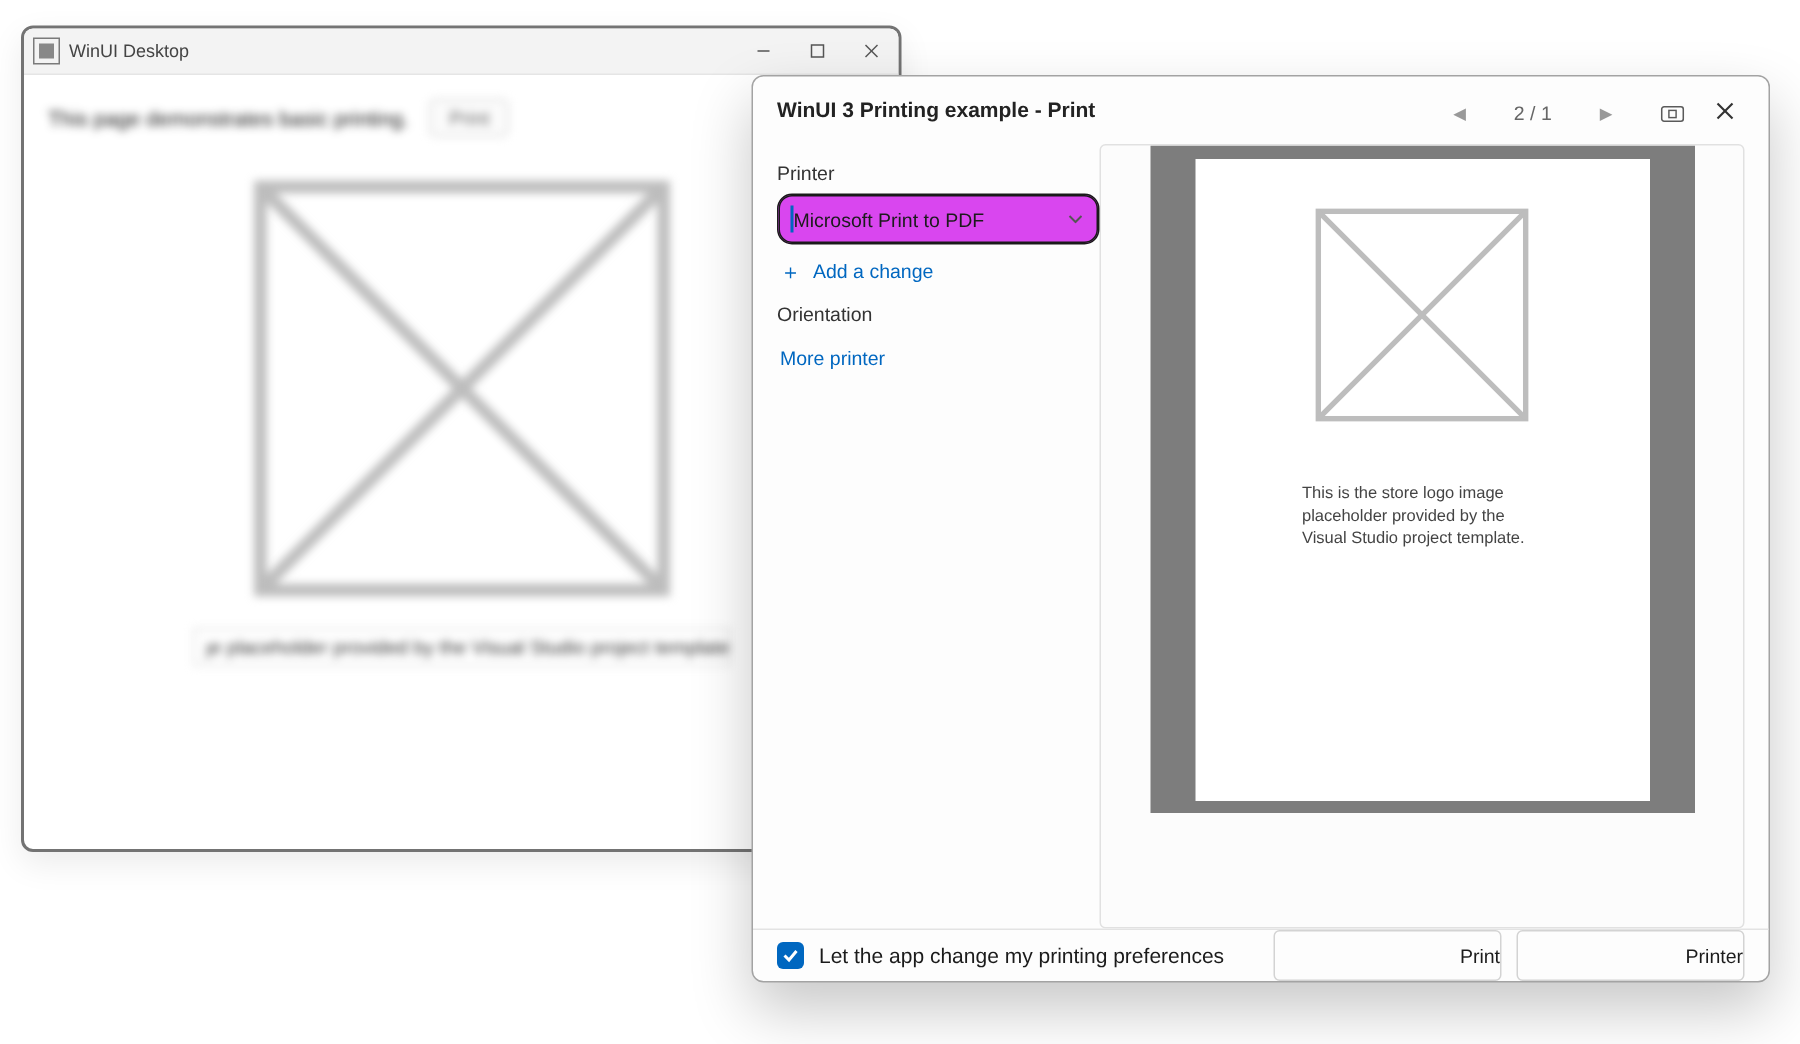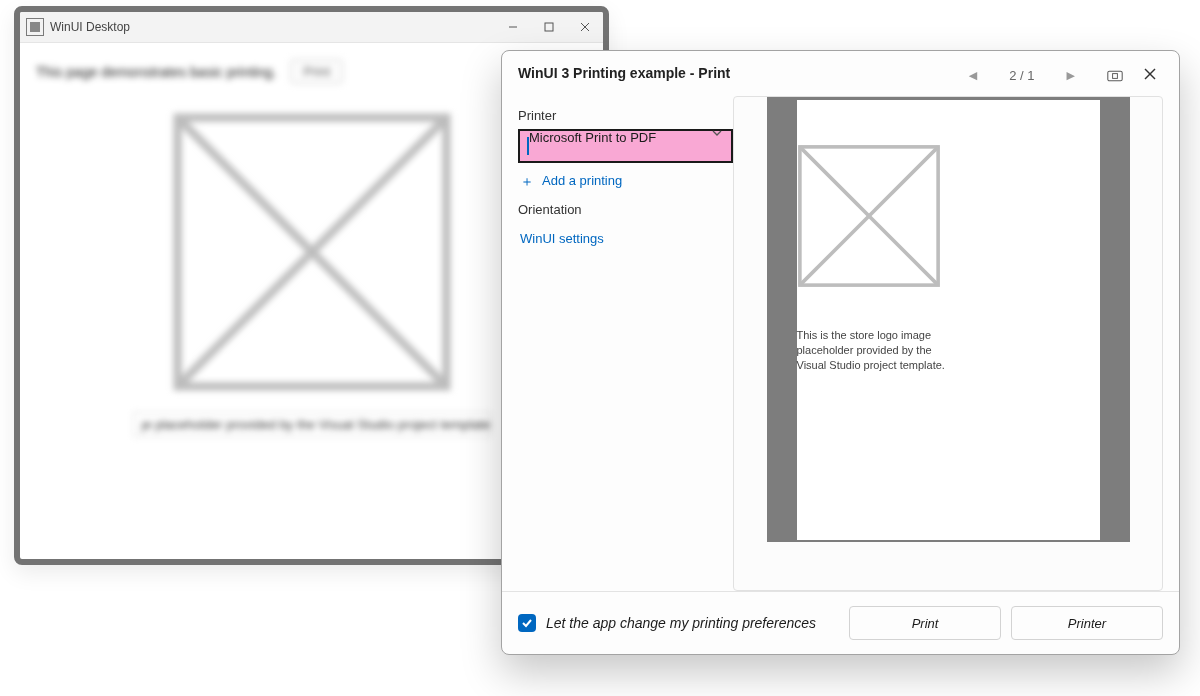--- a/index.html
+++ b/index.html
@@ -16,25 +16,25 @@
   .canvas {
     position: relative;
     width: 1200px;
     height: 696px;
   }
 
   
   .win {
     position: absolute;
     left: 14px;
-    top: 6px;
+    top: 17px;
     width: 583px;
     height: 547px;
     background: #ffffff;
-    border: 6px solid #737373;
+    border: 2px solid #737373;
     border-radius: 8px;
     box-shadow: 0 8px 22px rgba(0,0,0,0.08);
     overflow: hidden;
   }
   .win-titlebar {
     height: 30px;
     background: #f3f3f3;
     border-bottom: 1px solid #e5e5e5;
     display: flex;
     align-items: center;
@@ -138,27 +138,27 @@
   .dlg-body {
     flex: 1;
     display: flex;
     padding: 0 16px;
     overflow: hidden;
   }
   .settings { width: 215px; padding-top: 6px; }
   .label { font-size: 13px; color: #333; margin-bottom: 6px; margin-top: 6px; }
   .combo {
     border: 1px solid #c7c7c7;
-    border-radius: 0;
+    border-radius: 10px;
     height: 32px;
     display: flex;
-    align-items: flex-start;
+    align-items: center;
     padding: 0 10px;
     font-size: 13px;
-    background: #f9a8d4;
+    background: #d946ef;
     position: relative;
   }
   .combo.focus {
     border: 1px solid #1a1a1a;
     box-shadow: inset 0 0 0 1px #1a1a1a;
   }
   .combo.focus .caret-bar {
     position: absolute;
     left: 8px;
     top: 7px;
@@ -207,58 +207,58 @@
     display: flex;
     align-items: center;
     justify-content: center;
   }
   .page-inner {
     width: 303px;
     height: 396px;
     background: #ffffff;
     display: flex;
     flex-direction: column;
-    padding-top: 44px;
+    align-items: center;
+    padding-top: 32px;
   }
   .pv-placeholder { width: 144px; height: 144px; }
   .pv-caption {
     margin-top: 40px;
     font-size: 11px;
     color: #444;
     width: 160px;
     line-height: 1.4;
   }
 
   .dlg-foot {
     border-top: 1px solid #e3e3e3;
-    padding: 14px 16px;
-    display: flex;
-    align-items: center;
-    font-style: italic;
+    padding: 0 16px;
+    display: flex;
+    align-items: center;
   }
   .chk {
     width: 18px; height: 18px;
     background: #0067c0;
     border-radius: 4px;
     display: inline-flex;
     align-items: center;
     justify-content: center;
     margin-right: 10px;
   }
   .chk svg { stroke: #fff; }
   .foot-btns { margin-left: auto; display: flex; gap: 10px; }
   .btn {
     width: 150px;
     height: 32px;
     border: 1px solid #d3d3d3;
     border-radius: 4px;
     background: #fdfdfd;
     display: flex;
     align-items: center;
-    justify-content: center;
+    justify-content: flex-end;
     font-size: 13px;
   }
 
   svg { display: block; }
 </style>
 </head>
 <body>
 
 <div class="canvas">
 
@@ -330,27 +330,27 @@
           <span class="caret-bar"></span>
           <span>Microsoft Print to PDF</span>
           <span class="chev">
             <svg width="10" height="6">
                 <polyline points="1,1 5,5 9,1" fill="none" stroke="#555" stroke-width="1.3"></polyline>
               </svg>
           </span>
         </div>
         <div class="link">
           <span class="plus">＋</span>
-          <span>Add a printing</span>
+          <span>Add a change</span>
         </div>
 
         <div class="label">Orientation</div>
 
         <div class="link plain">
-          <span>WinUI settings</span>
+          <span>More printer</span>
         </div>
       </div>
 
       <div class="preview-wrap">
         <div class="page-outer">
           <div class="page-inner">
             <svg class="pv-placeholder" viewBox="0 0 100 100">
               <rect x="2" y="2" width="96" height="96" fill="none" stroke="#bdbdbd" stroke-width="2.5"></rect>
               <line x1="2" y1="2" x2="98" y2="98" stroke="#bdbdbd" stroke-width="2.5"></line>
               <line x1="98" y1="2" x2="2" y2="98" stroke="#bdbdbd" stroke-width="2.5"></line>

